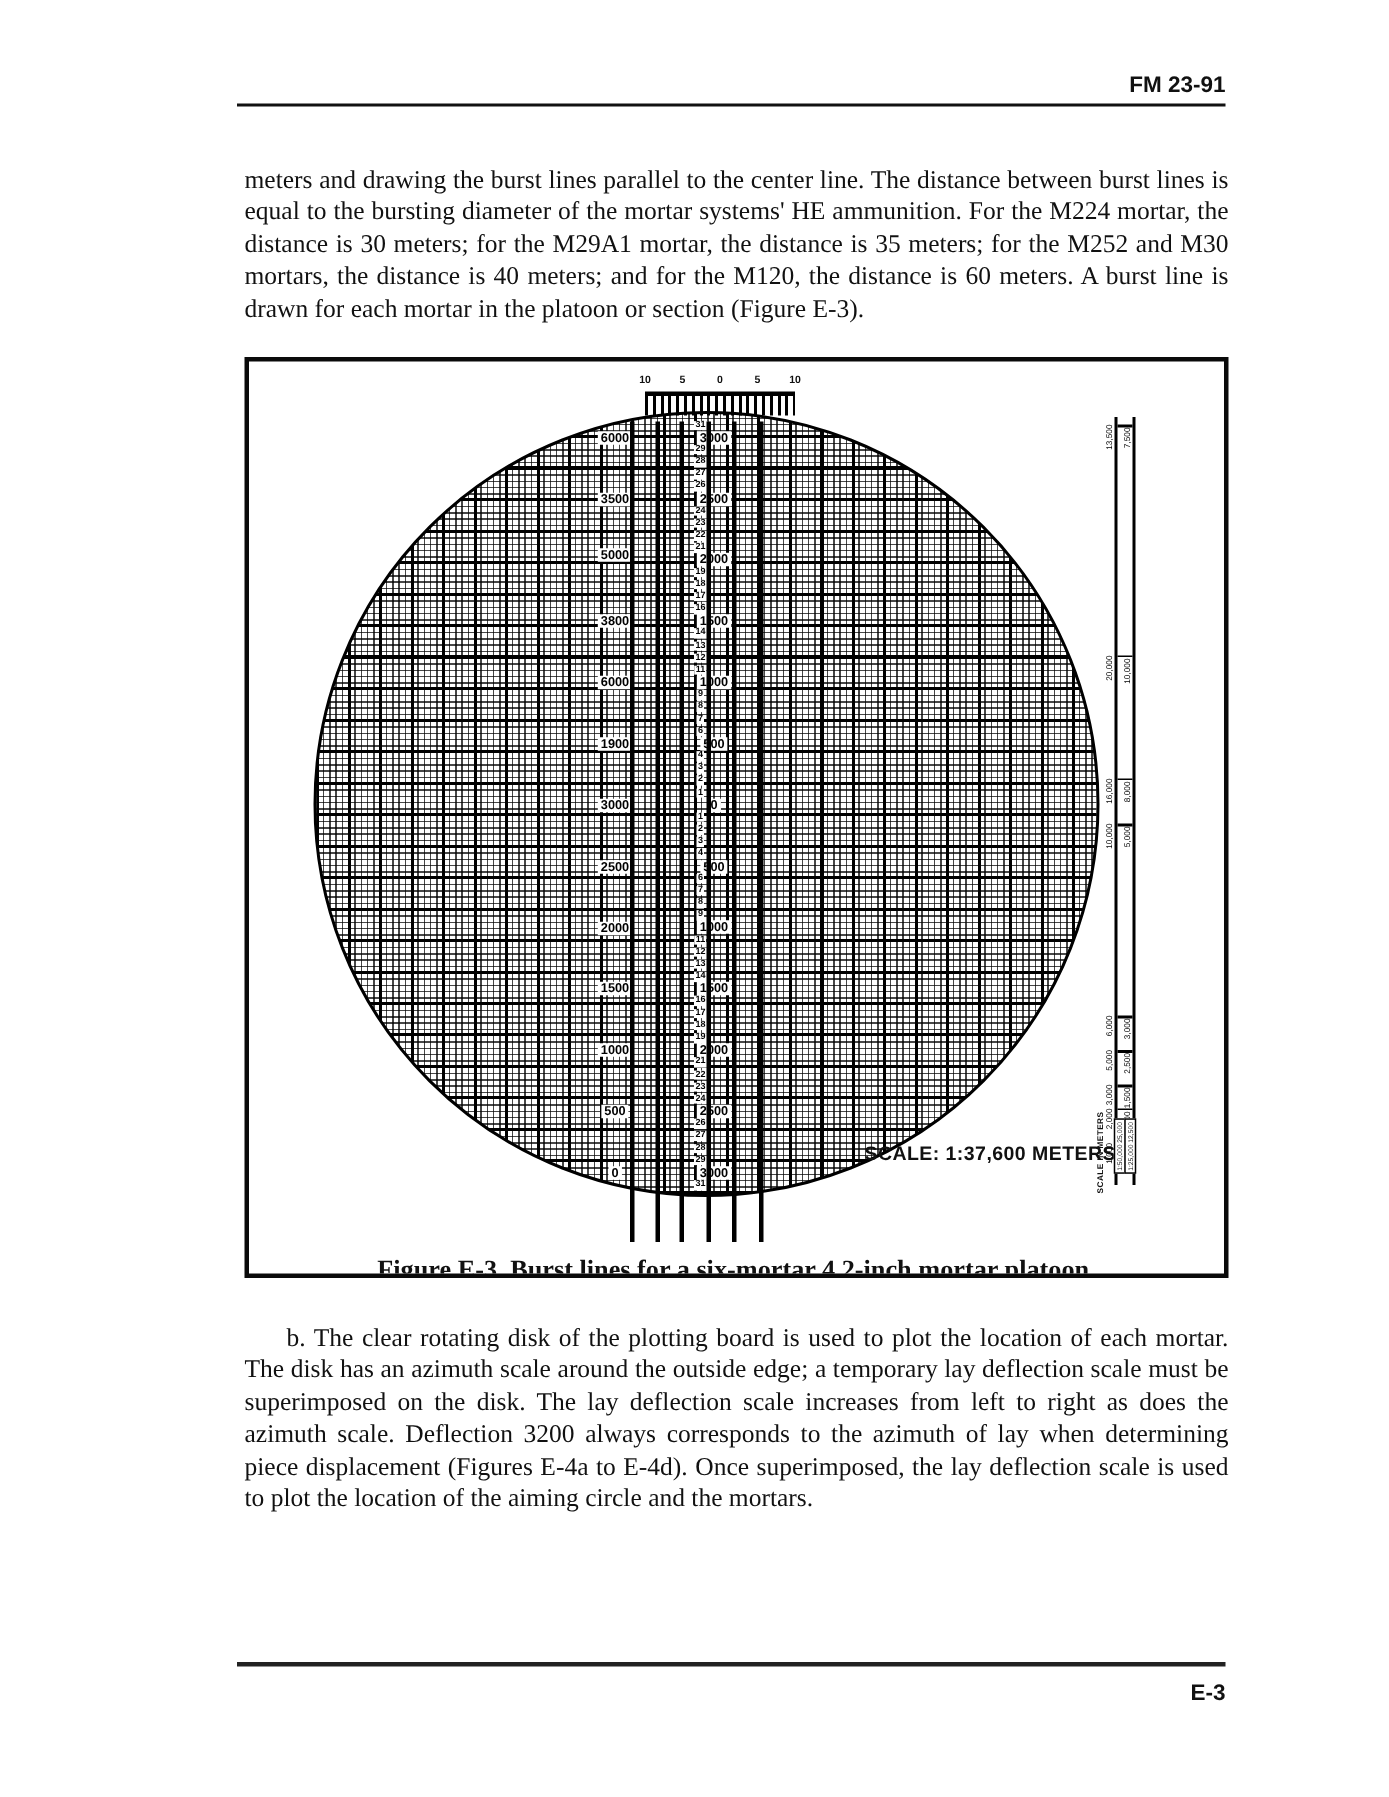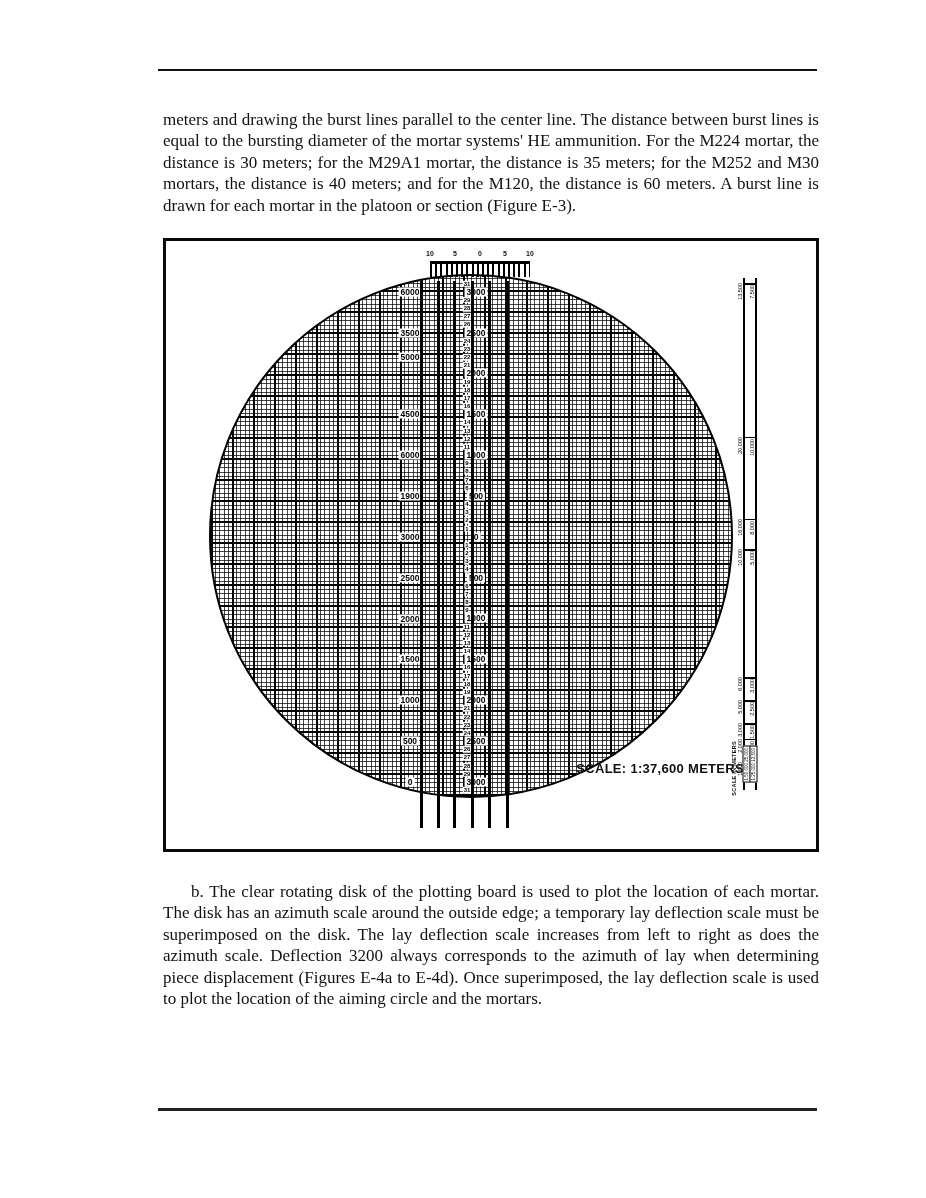--- a/index.html
+++ b/index.html
@@ -53,20 +53,21 @@
          line-height:20px;text-align:center;}
   .ftr-rule{position:absolute;left:158px;top:1108px;width:659px;height:3px;background:#222;}
   .ftr-num{position:absolute;left:158px;top:1120px;width:659px;text-align:right;
            font-family:"Liberation Sans",sans-serif;font-weight:bold;font-size:15px;}
 </style>
 </head>
 <body>
 
 <div class="page">
 
+  <div class="hdr-num">FM 23-91</div>
   <div class="hdr-rule"></div>
 
   <div class="para para1">meters and drawing the burst lines parallel to the center line.  The distance between burst lines is equal to the bursting diameter of the mortar systems' HE ammunition.  For the M224 mortar, the distance is 30 meters; for the M29A1 mortar, the distance is 35 meters; for the M252 and M30 mortars, the distance is 40 meters; and for the M120, the distance is 60 meters.  A burst line is drawn for each mortar in the platoon or section (Figure E-3).</div>
 
   <div class="figure-box">
     <div class="board-circle"></div>
     <div class="vernier"></div>
     <div id="board-labels">
         <div class="scale-lab minor" style="left: 301px; top: 42.5px;">31</div>
         <div class="scale-lab major" style="left: 310px; top: 50.67px;">3000</div>
@@ -126,22 +127,22 @@
         <div class="scale-lab minor" style="left: 301px; top: 491.85px;">24</div>
         <div class="scale-lab major" style="left: 310px; top: 500.02px;">2500</div>
         <div class="scale-lab minor" style="left: 301px; top: 508.19px;">26</div>
         <div class="scale-lab minor" style="left: 301px; top: 516.36px;">27</div>
         <div class="scale-lab minor" style="left: 301px; top: 524.53px;">28</div>
         <div class="scale-lab minor" style="left: 301px; top: 532.7px;">29</div>
         <div class="scale-lab major" style="left: 310px; top: 540.87px;">3000</div>
         <div class="scale-lab minor" style="left: 301px; top: 549.04px;">31</div>
         <div class="scale-lab leftcol" style="left: 244px; top: 50.7px;">6000</div>
         <div class="scale-lab leftcol" style="left: 244px; top: 91.55px;">3500</div>
-        <div class="scale-lab leftcol" style="left: 244px; top: 116px;">5000</div>
-        <div class="scale-lab leftcol" style="left: 244px; top: 173.25px;">4500</div>
+        <div class="scale-lab leftcol" style="left: 244px; top: 129px;">5000</div>
+        <div class="scale-lab leftcol" style="left: 244px; top: 173.25px;">3800</div>
         <div class="scale-lab leftcol" style="left: 244px; top: 214.1px;">6000</div>
         <div class="scale-lab leftcol" style="left: 244px; top: 254.95px;">1900</div>
         <div class="scale-lab leftcol" style="left: 244px; top: 295.8px;">3000</div>
         <div class="scale-lab leftcol" style="left: 244px; top: 336.65px;">2500</div>
         <div class="scale-lab leftcol" style="left: 244px; top: 377.5px;">2000</div>
         <div class="scale-lab leftcol" style="left: 244px; top: 418.35px;">1500</div>
         <div class="scale-lab leftcol" style="left: 244px; top: 459.2px;">1000</div>
         <div class="scale-lab leftcol" style="left: 244px; top: 500.05px;">500</div>
         <div class="scale-lab leftcol" style="left: 244px; top: 540.9px;">0</div>
       </div>
@@ -151,20 +152,23 @@
         <div class="ruler-tick" style="top: 240.64px;"></div>
         <div class="ruler-tick" style="top: 271.36px;"></div>
         <div class="ruler-tick" style="top: 399.36px;"></div>
         <div class="ruler-tick" style="top: 422.4px;"></div>
         <div class="ruler-tick" style="top: 445.44px;"></div>
         <div class="ruler-tick" style="top: 460.8px;"></div>
         <div class="ruler-tick" style="top: 483.84px;"></div>
       </div>
     <div class="ruler-title">SCALE IN METERS</div>
     <div class="fig-scale-label">SCALE: 1:37,600 METERS</div>
+    <div class="caption-clip">
+      <div class="caption-text">Figure E-3.  Burst lines for a six-mortar 4.2-inch mortar platoon.</div>
+    </div>
   <div class="burst-line" style="left: 254px;"></div>
       <div class="burst-line" style="left: 271px;"></div>
       <div class="burst-line" style="left: 287px;"></div>
       <div class="burst-line" style="left: 305px;"></div>
       <div class="burst-line" style="left: 322px;"></div>
       <div class="burst-line" style="left: 340px;"></div>
       <div class="vernier-num" style="left: 264px;">10</div>
       <div class="vernier-num" style="left: 289px;">5</div>
       <div class="vernier-num" style="left: 314px;">0</div>
       <div class="vernier-num" style="left: 339px;">5</div>
@@ -187,14 +191,15 @@
       <div class="ruler-lab" style="left: 583px; top: 499.8px;">1,000</div>
       <div class="ruler-lab" style="left: 571px; top: 520.84px;">1,000</div>
       <div class="ruler-lab" style="left: 583px; top: 522.84px;">500</div>
       <div class="ruler-box" style="left: 577px; top: 505px;">1:50,000  25,000</div>
       <div class="ruler-box" style="left: 584px; top: 505px;">1:25,000  12,500</div>
     </div>
 
   <div class="para para2">b.  The clear rotating disk of the plotting board is used to plot the location of each mortar.  The disk has an azimuth scale around the outside edge; a temporary lay deflection scale must be superimposed on the disk.  The lay deflection scale increases from left to right as does the azimuth scale.  Deflection 3200 always corresponds to the azimuth of lay when determining piece displacement (Figures E-4a to E-4d).  Once superimposed, the lay deflection scale is used to plot the location of the aiming circle and the mortars.</div>
 
   <div class="ftr-rule"></div>
+  <div class="ftr-num">E-3</div>
 
 </div>
 
 </body></html>

